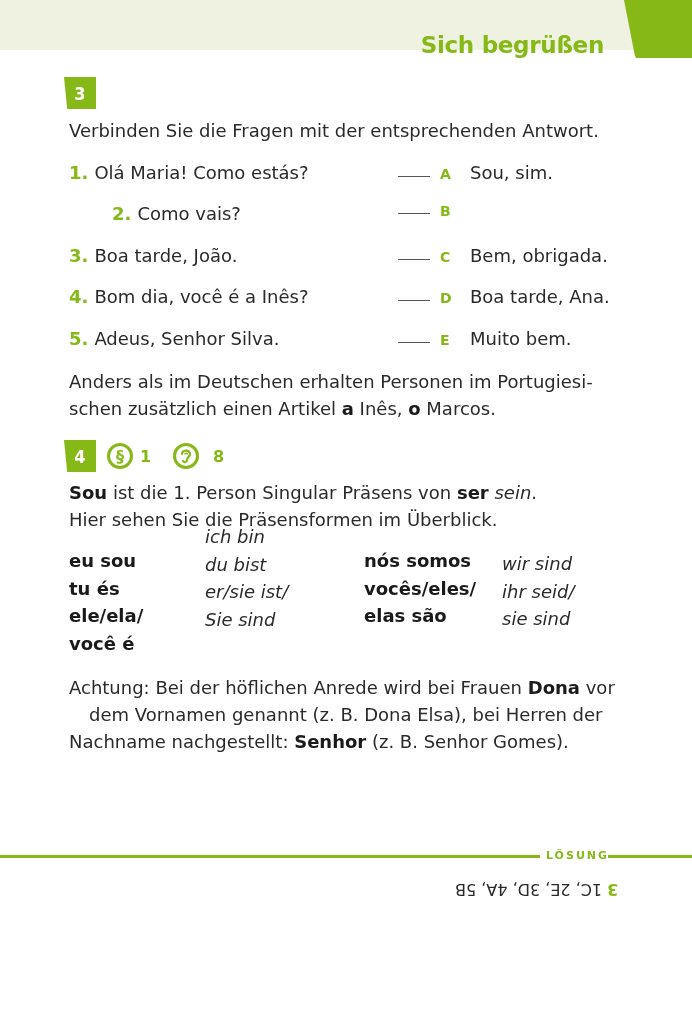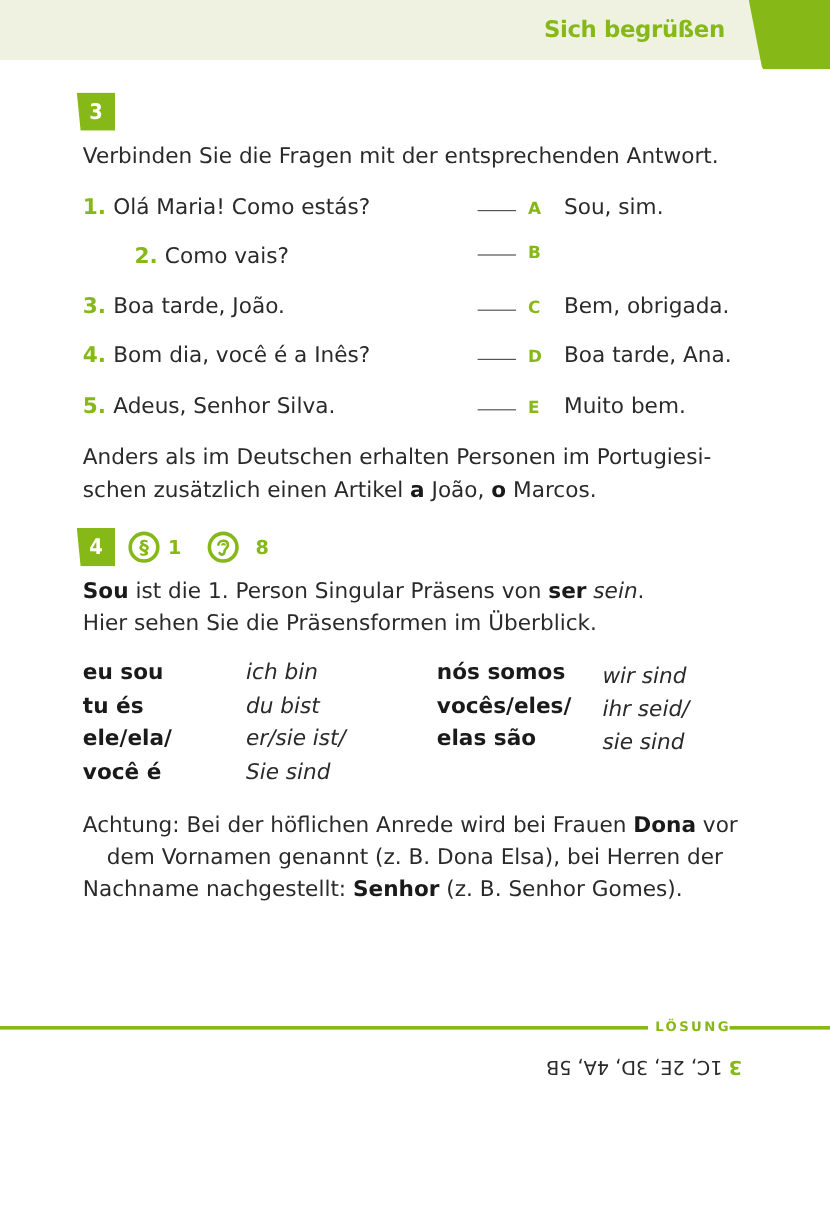--- a/index.html
+++ b/index.html
@@ -12,22 +12,22 @@
     position: absolute; left: 0; top: 0; width: 692px; height: 50px;
     background: #eff2e1;
   }
   .header-tab {
     position: absolute; right: 0; top: 0; width: 68px; height: 58px;
     background: #86b817;
     clip-path: polygon(0 0, 100% 0, 100% 100%, 18% 100%, 16% 96%);
     border-bottom-left-radius: 6px;
   }
   .header-title {
-    position: absolute; right: 88px; top: 14px;
-    font-family: "DejaVu Sans", sans-serif; font-weight: bold; font-size: 19px;
+    position: absolute; right: 88px; top: 32px;
+    font-family: "DejaVu Sans", sans-serif; font-weight: bold; font-size: 23px;
     color: #86b817; letter-spacing: -0.3px;
   }
   .badge {
     position: absolute; width: 32px; height: 32px;
     background: #86b817; color: #fff;
     font-family: "DejaVu Sans Condensed", "DejaVu Sans", sans-serif;
     font-weight: bold; font-size: 18px;
     display: flex; align-items: center; justify-content: center;
     clip-path: polygon(0 0, 100% 0, 100% 100%, 10% 100%);
   }
@@ -97,21 +97,21 @@
     <span class="a-letter">D</span>
     <span>Boa tarde, Ana.</span>
   </div>
 <div class="a-row" style="top:328px;">
     <span class="blank"></span>
     <span class="a-letter">E</span>
     <span>Muito bem.</span>
   </div>
 
 <div class="text" style="top:368px;">Anders als im Deutschen erhalten Personen im Portugiesi-</div>
-<div class="text" style="top:395px;"><span>schen zusätzlich einen Artikel </span><b>a</b><span> João, </span><b>o</b><span> Marcos.</span></div>
+<div class="text" style="top:395px;"><span>schen zusätzlich einen Artikel </span><b>a</b><span> Inês, </span><b>o</b><span> Marcos.</span></div>
 
 <div class="badge" style="left:64px; top:440px;">4</div>
 <div class="circle-icon" style="left:107px; top:443px;">§</div>
 <div class="ref-num" style="left:140px; top:447px;">1</div>
 <div class="circle-icon" style="left:173px; top:443px;">
   <svg width="14" height="16" viewBox="0 0 14 16">
       <path d="M3 6 C3 2 11 1 11 6 C11 9 8 9 8 12 C8 14 5 15 4 13" fill="none" stroke="#86b817" stroke-width="2.2" stroke-linecap="round"></path>
       <path d="M6 6.5 C6 5 8.5 5 8.5 6.5" fill="none" stroke="#86b817" stroke-width="1.6"></path>
     </svg>
 </div>
@@ -120,21 +120,21 @@
 <div class="text" style="top:479px;"><b>Sou</b><span> ist die 1. Person Singular Präsens von </span><b>ser</b> <i>sein</i><span>.</span></div>
 <div class="text" style="top:506px;">Hier sehen Sie die Präsensformen im Überblick.</div>
 
 <div>
   <div class="conj bold" style="left:69px; top:547px;">
     <div>eu sou</div>
     <div>tu és</div>
     <div>ele/ela/</div>
     <div>você é</div>
   </div>
-  <div class="conj ital" style="left:205px; top:547px;">
+  <div class="conj ital" style="left:205px; top:523px;">
     <div>ich bin</div>
     <div>du bist</div>
     <div>er/sie ist/</div>
     <div>Sie sind</div>
   </div>
   <div class="conj bold" style="left:364px; top:547px;">
     <div>nós somos</div>
     <div>vocês/eles/</div>
     <div>elas são</div>
   </div>

